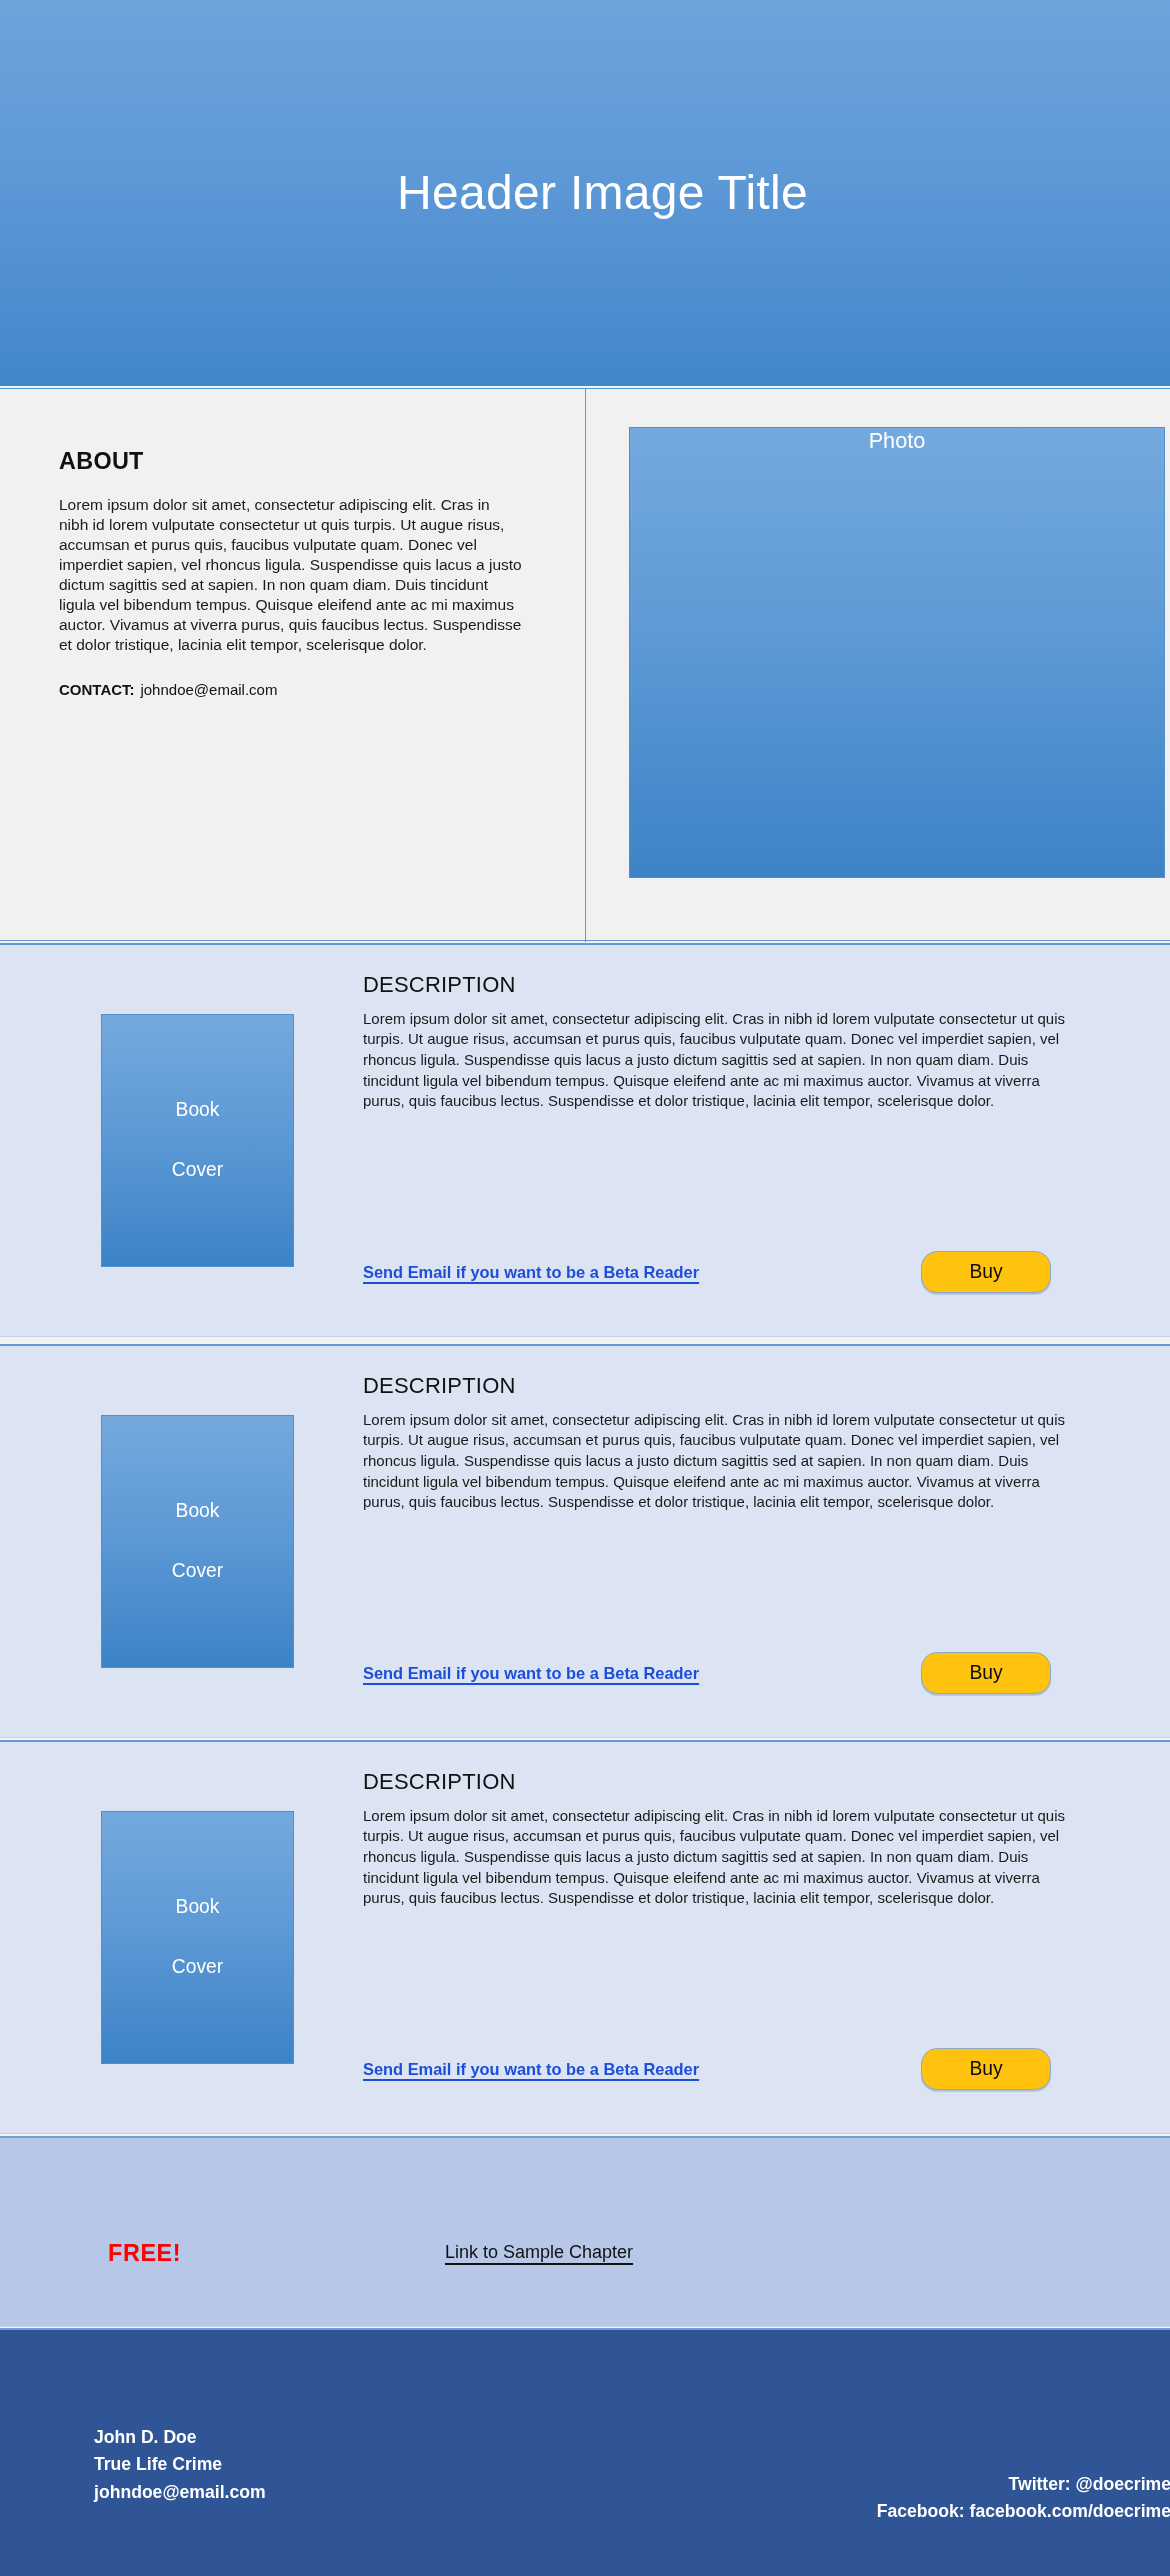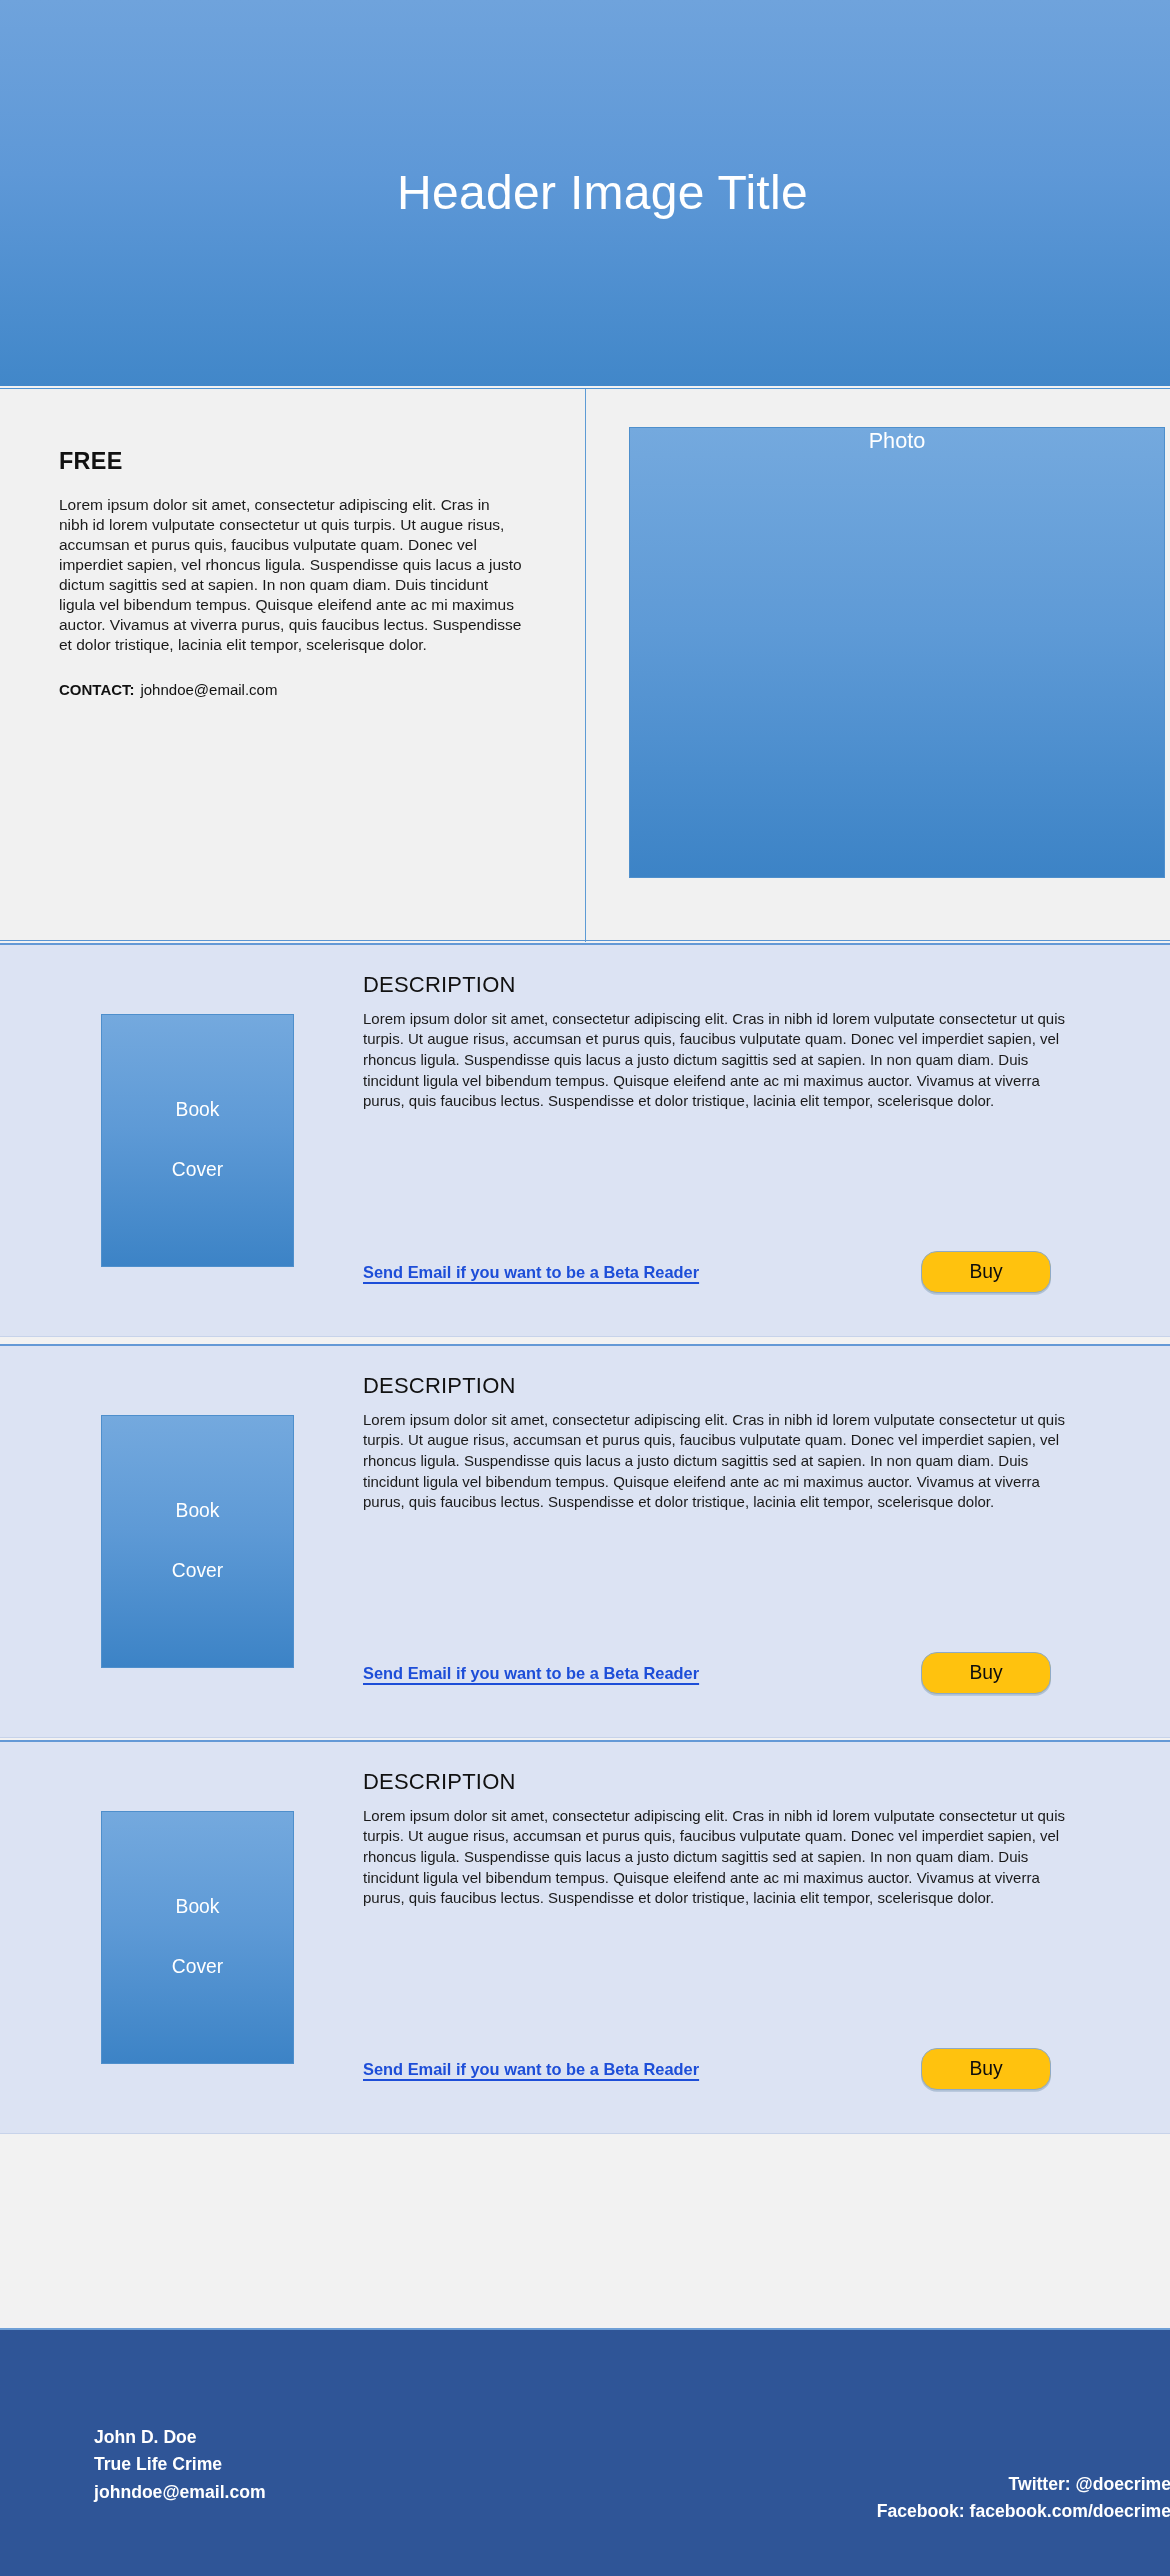--- a/index.html
+++ b/index.html
@@ -146,21 +146,21 @@
 <div class="page">
 
   <div class="header">
     <div class="header-title">Header Image Title</div>
   </div>
 
   <div class="about-band">
     <div class="about-divider"></div>
 
     <div class="about-left">
-      <div class="about-heading">FREE</div>
+      <div class="about-heading">ABOUT</div>
       <div class="about-body">Lorem ipsum dolor sit amet, consectetur adipiscing elit. Cras in nibh id lorem vulputate consectetur ut quis turpis. Ut augue risus, accumsan et purus quis, faucibus vulputate quam. Donec vel imperdiet sapien, vel rhoncus ligula. Suspendisse quis lacus a justo dictum sagittis sed at sapien. In non quam diam. Duis tincidunt ligula vel bibendum tempus. Quisque eleifend ante ac mi maximus auctor. Vivamus at viverra purus, quis faucibus lectus. Suspendisse et dolor tristique, lacinia elit tempor, scelerisque dolor.</div>
       <div class="about-contact">
         <span class="lbl">CONTACT:</span><span class="val">johndoe@email.com</span>
       </div>
     </div>
   </div>
 
   <div class="photo-box">
     <div class="photo-label">Photo</div>
   </div>
@@ -203,20 +203,24 @@
     <div class="book-right">
       <div class="book-heading">DESCRIPTION</div>
       <div class="book-body">Lorem ipsum dolor sit amet, consectetur adipiscing elit. Cras in nibh id lorem vulputate consectetur ut quis turpis. Ut augue risus, accumsan et purus quis, faucibus vulputate quam. Donec vel imperdiet sapien, vel rhoncus ligula. Suspendisse quis lacus a justo dictum sagittis sed at sapien. In non quam diam. Duis tincidunt ligula vel bibendum tempus. Quisque eleifend ante ac mi maximus auctor. Vivamus at viverra purus, quis faucibus lectus. Suspendisse et dolor tristique, lacinia elit tempor, scelerisque dolor.</div>
     </div>
     <div class="book-actions">
       <span class="beta-link">Send Email if you want to be a Beta Reader</span>
       <div class="buy-btn">Buy</div>
     </div>
   </div>
 
+  <div class="free-band">
+    <div class="free-tag">FREE!</div>
+    <span class="sample-link">Link to Sample Chapter</span>
+  </div>
 
   <div class="footer">
     <div class="footer-left">
       <div class="footer-name">John D. Doe</div>
       <div class="footer-line">True Life Crime</div>
       <div class="footer-line">johndoe@email.com</div>
     </div>
     <div class="footer-right">
       <div class="footer-right-inner">
         <div class="footer-line">Twitter: @doecrime</div>

